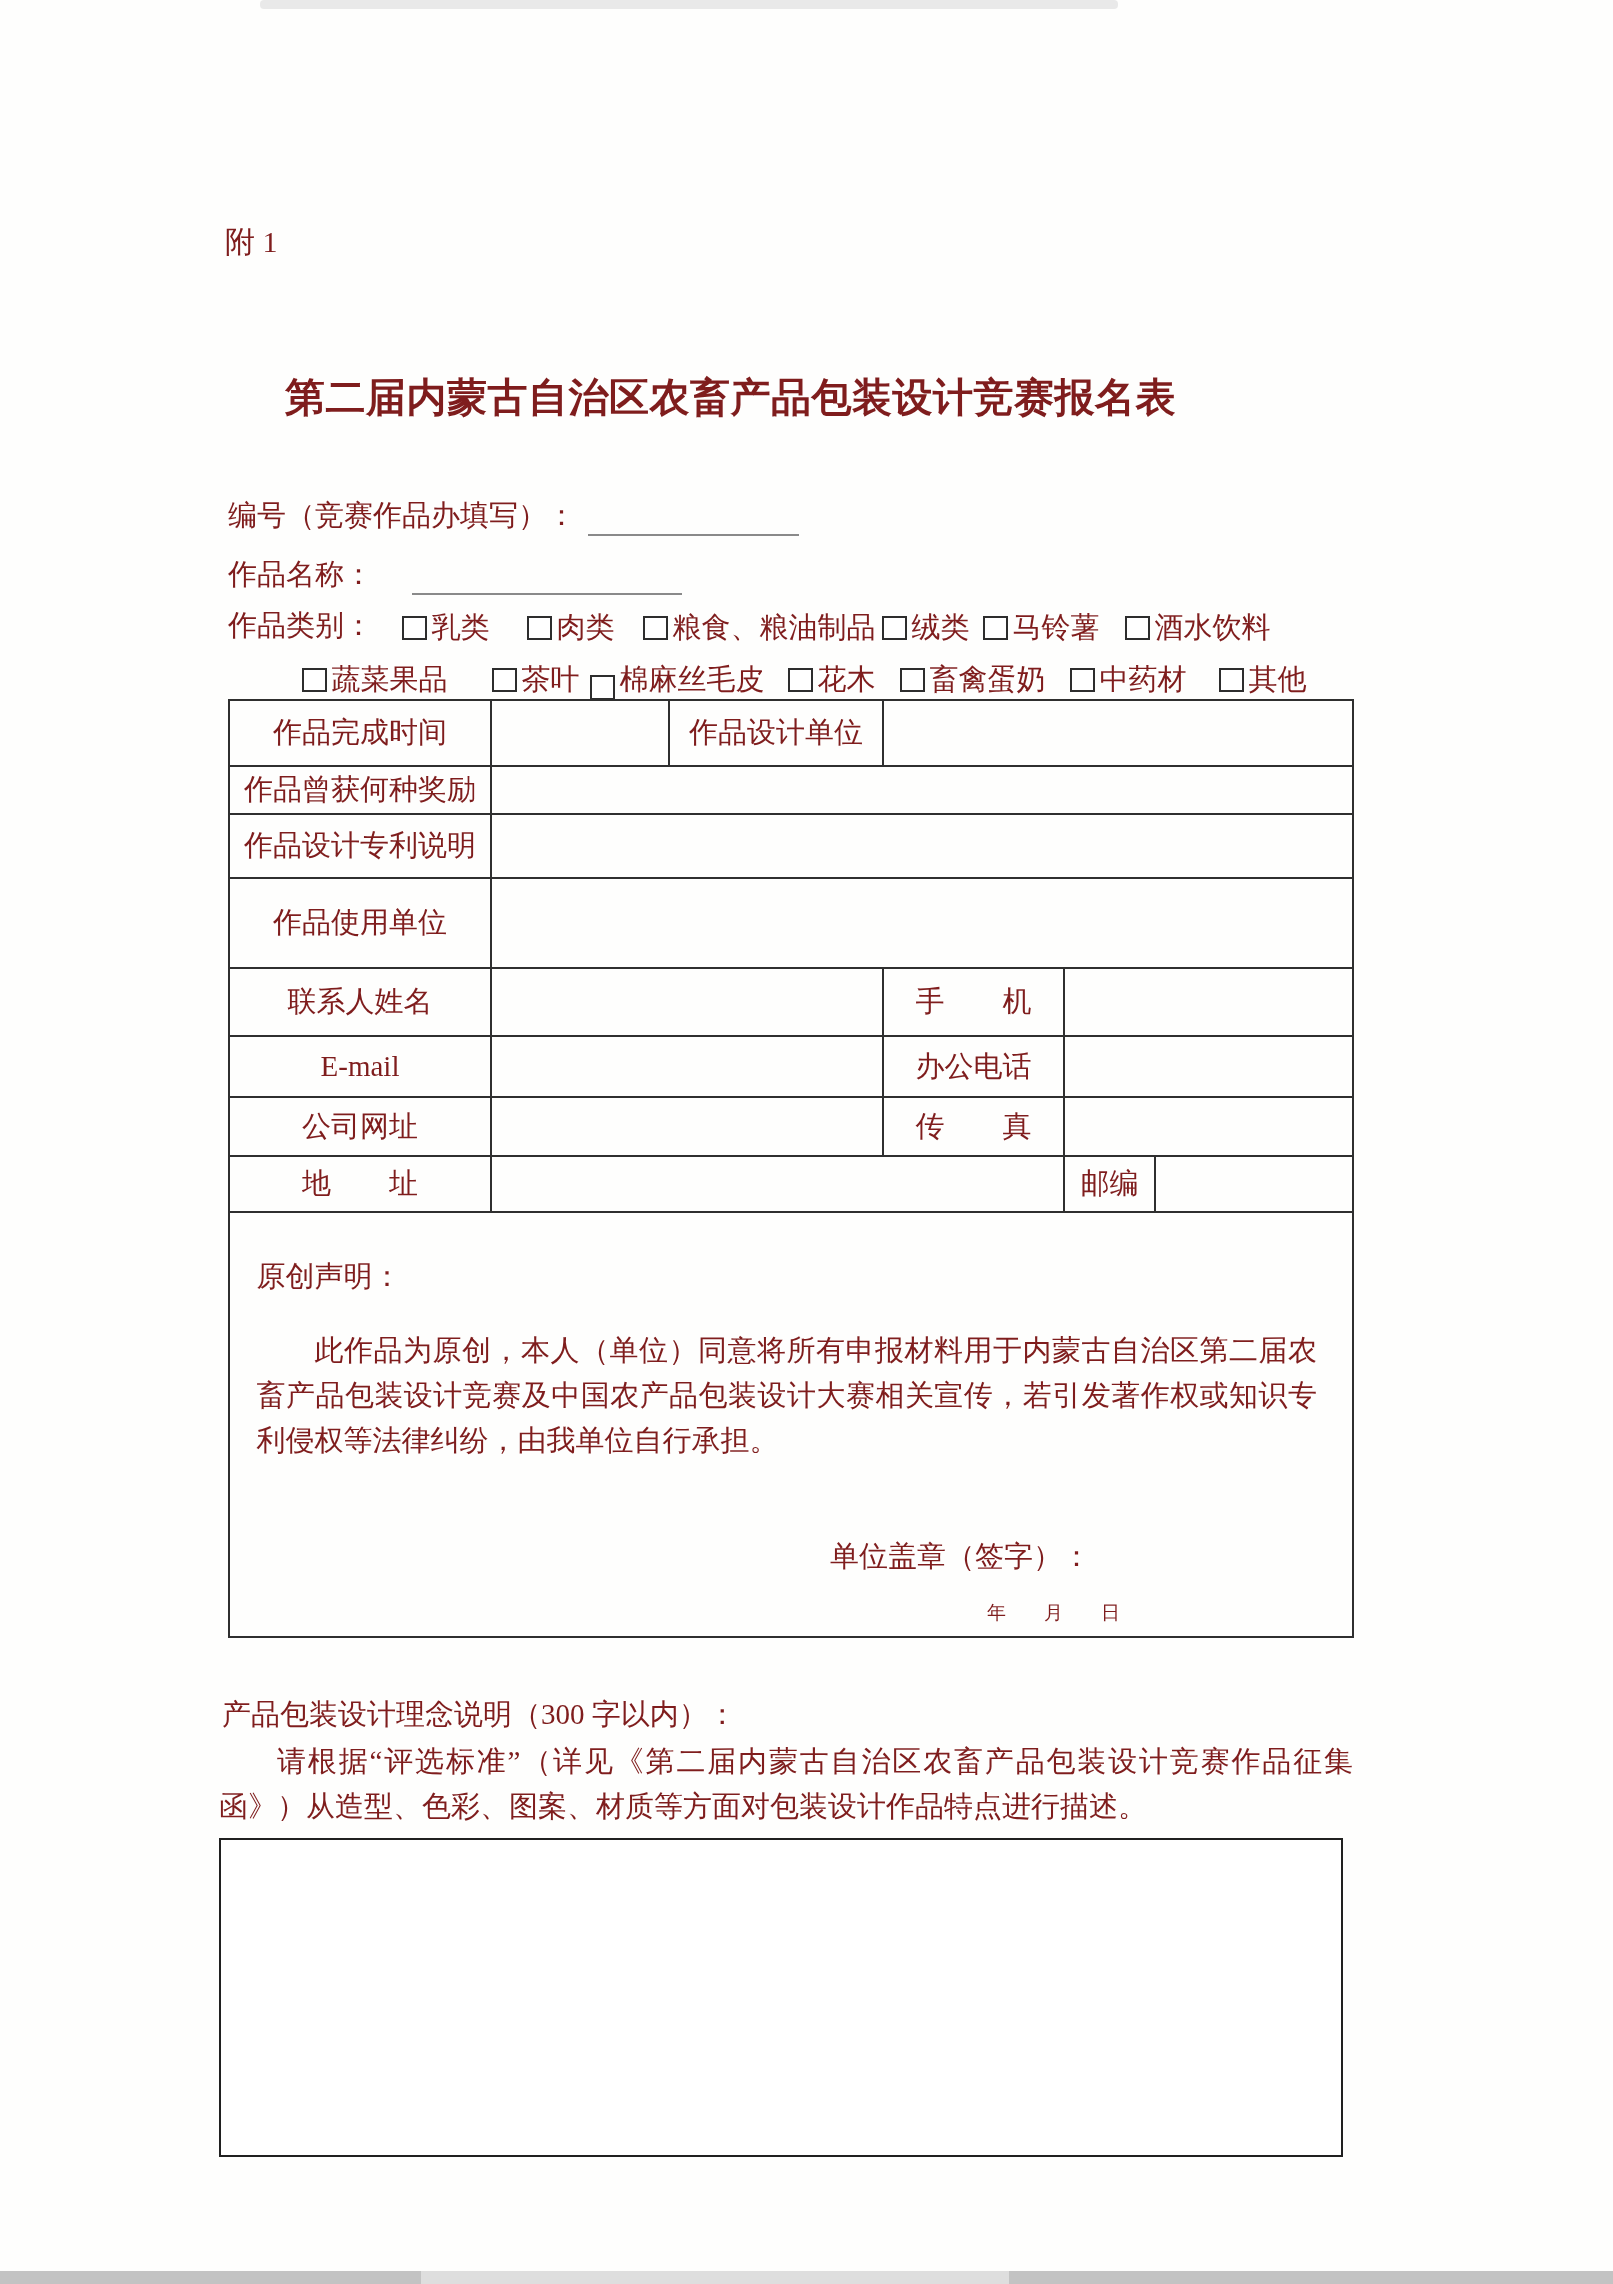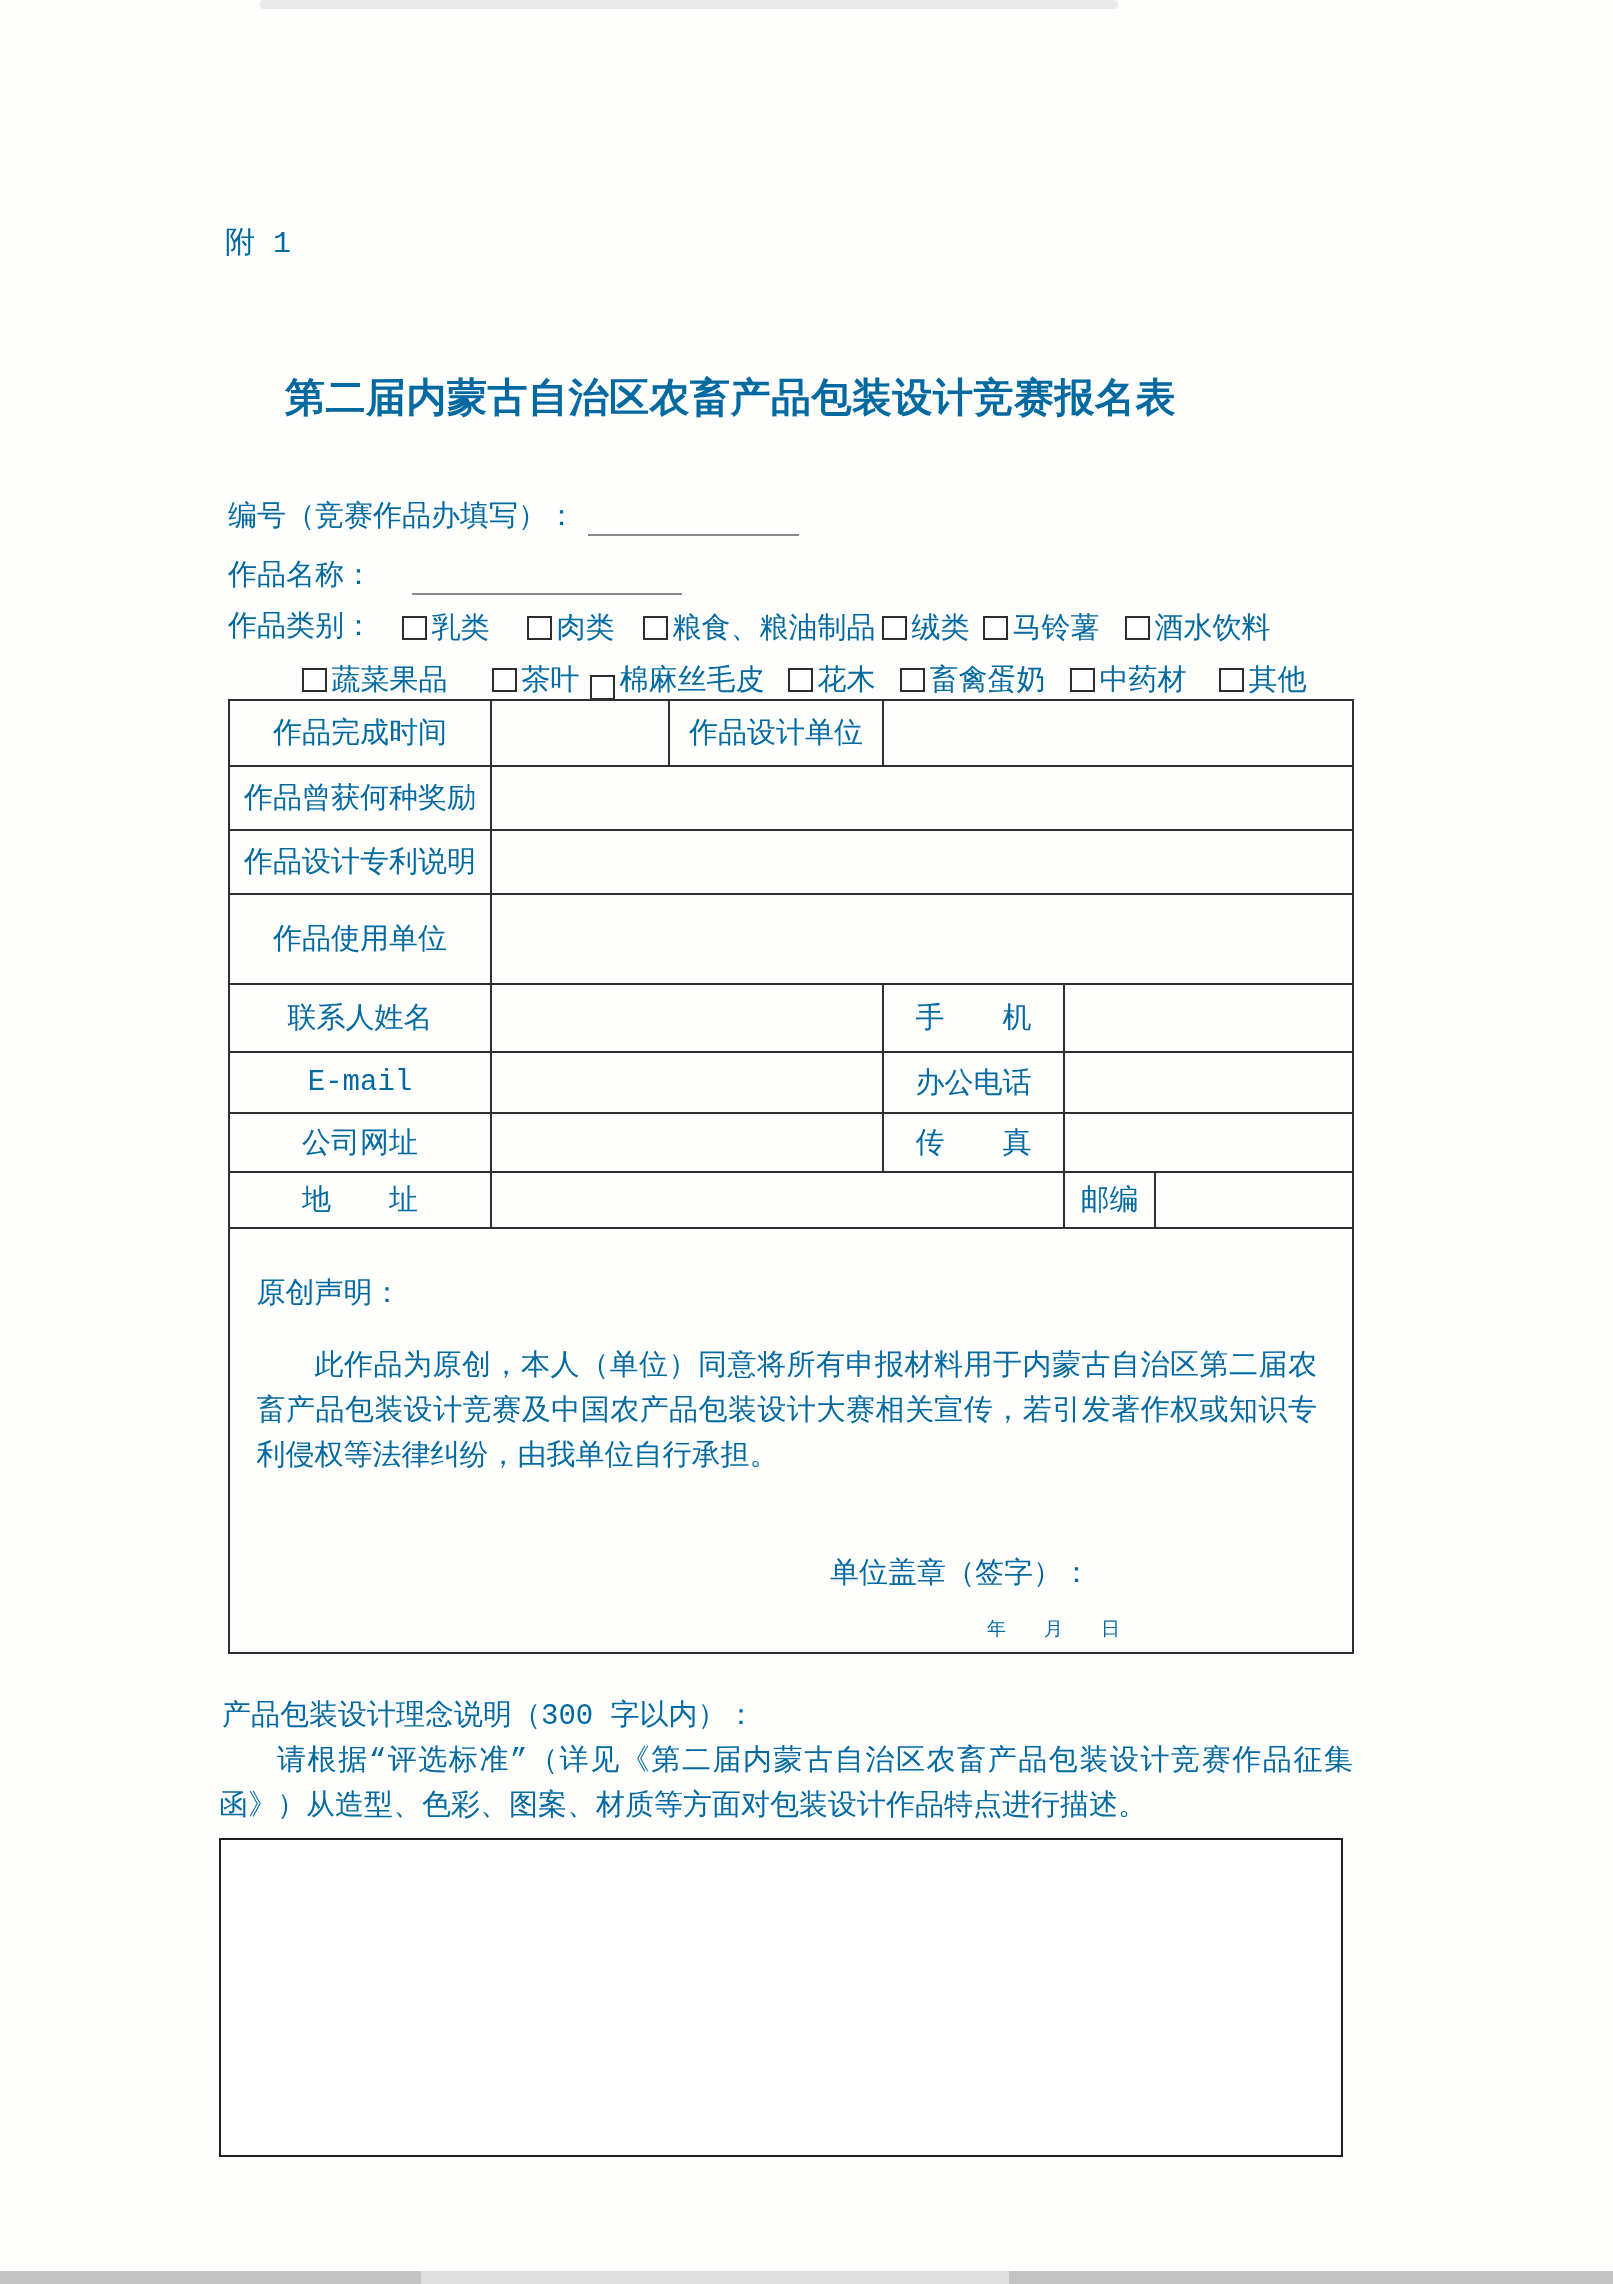--- a/index.html
+++ b/index.html
@@ -1,21 +1,21 @@
 <!DOCTYPE html>
 <html><head>
 <meta charset="utf-8">
 <style>
   html,body{margin:0;padding:0;background:#ffffff;}
   .page{
     position:relative;
     width:1613px;height:2285px;
     background:#fefefd;
-    font-family:Liberation Mono, monospace;
-    color:#0369a1;
+    font-family:Liberation Serif, serif;
+    color:#7f1d1d;
     overflow:hidden;
   }
   .artifact{position:absolute;}
   .artifact.top{left:260px;top:0;width:858px;height:8.8px;background:#e9e9e9;border-radius:3.9px;}
   .artifact.bottom{left:0;top:2271px;width:1613px;height:13.7px;background:#c3c3c3;}
   .artifact.bottom-light{left:421px;top:2271px;width:588px;height:13.7px;background:#dedede;}
 
   .attachment{position:absolute;left:225px;top:222px;font-size:30px;}
   .title{position:absolute;left:285px;top:370px;font-size:40px;font-weight:bold;white-space:nowrap;letter-spacing:0.5px;}
 
@@ -135,21 +135,21 @@
         <col style="width:91px">
         <col style="width:198px">
     </colgroup>
     <tbody>
         <tr style="height:66px">
       <td class="lbl">作品完成时间</td>
       <td></td>
       <td class="lbl">作品设计单位</td>
       <td colspan="3"></td>
     </tr>
-    <tr style="height:64px">
+    <tr style="height:48px">
       <td class="lbl">作品曾获何种奖励</td>
       <td colspan="5"></td>
     </tr>
     <tr style="height:64px">
       <td class="lbl">作品设计专利说明</td>
       <td colspan="5"></td>
     </tr>
     <tr style="height:90px">
       <td class="lbl">作品使用单位</td>
       <td colspan="5"></td>

